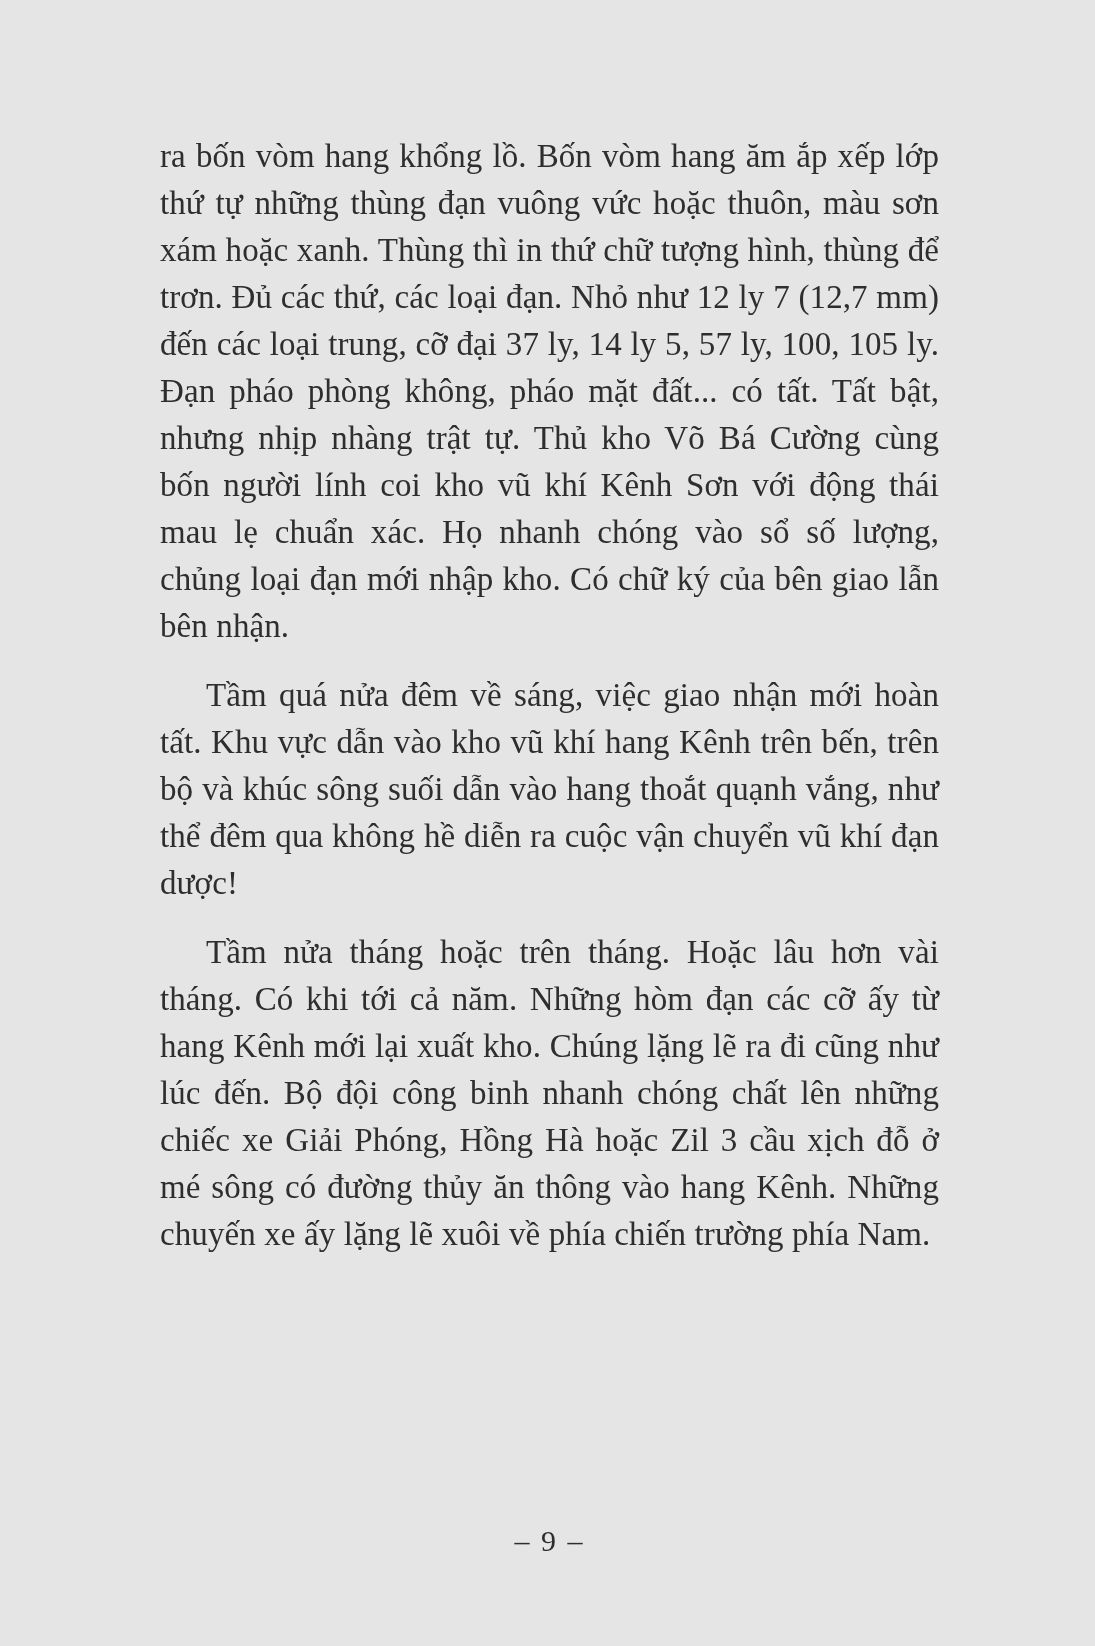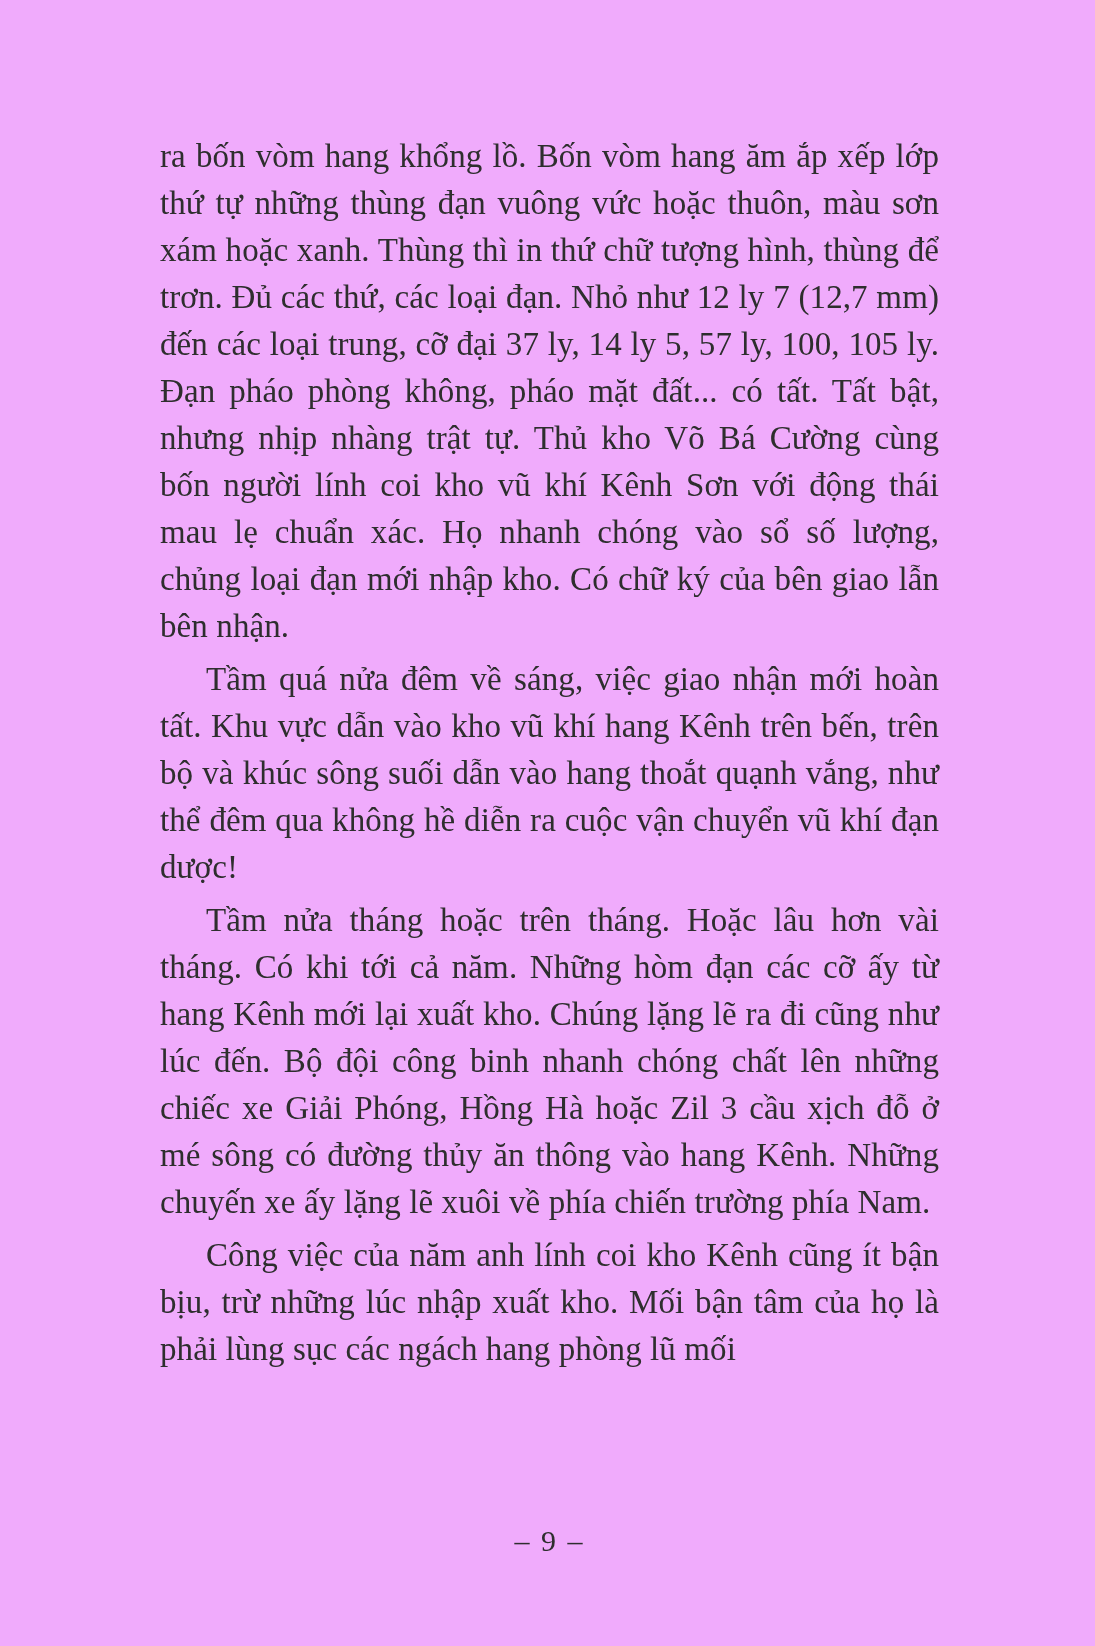--- a/index.html
+++ b/index.html
@@ -10,39 +10,39 @@
     width: 1095px;
     height: 1646px;
     background: #ffffff;
     position: relative;
     overflow: hidden;
     font-family: "Liberation Serif", "DejaVu Serif", serif;
   }
   .page {
     position: absolute;
     inset: 0;
-    background: #f0abfc;
+    background: #e5e5e5;
   }
   .text-block {
     position: absolute;
     left: 160px;
     top: 133px;
     width: 779px;
     text-align: justify;
     font-size: 33px;
     line-height: 47px;
     color: #2e2e2e;
     letter-spacing: 0.1px;
   }
   .para {
     margin: 0;
     padding: 0;
   }
   .para + .para {
-    margin-top: 6px;
+    margin-top: 22px;
   }
   .para.indent {
     text-indent: 46px;
   }
   .italic {
   }
   .page-footer {
     position: absolute;
     left: 160px;
     top: 1524px;
@@ -56,19 +56,18 @@
   }
 </style>
 </head>
 <body>
 
 <div class="page">
   <main class="text-block" id="paragraph-container">
       <p class="para"><span>ra bốn vòm hang khổng lồ. Bốn vòm hang ăm ắp xếp lớp thứ tự những thùng đạn vuông vức hoặc thuôn, màu sơn xám hoặc xanh. Thùng thì in thứ chữ tượng hình, thùng để trơn. Đủ các thứ, các loại đạn. Nhỏ như 12 ly 7 (12,7 mm) đến các loại trung, cỡ đại 37 ly, 14 ly 5, 57 ly, 100, 105 ly. Đạn pháo phòng không, pháo mặt đất... có tất. Tất bật, nhưng nhịp nhàng trật tự. Thủ kho Võ Bá Cường cùng bốn người lính coi kho vũ khí Kênh Sơn với động thái mau lẹ chuẩn xác. Họ nhanh chóng vào sổ số lượng, chủng loại đạn mới nhập kho. Có chữ ký của bên giao lẫn bên nhận.</span></p>
       <p class="para indent"><span>Tầm quá nửa đêm về sáng, việc giao nhận mới hoàn tất. Khu vực dẫn vào kho vũ khí hang Kênh trên bến, trên bộ và khúc sông suối dẫn vào hang thoắt quạnh vắng, như thể đêm qua không hề diễn ra cuộc vận chuyển vũ khí đạn dược!</span></p>
       <p class="para indent"><span>Tầm nửa tháng hoặc trên tháng. Hoặc lâu hơn vài tháng. Có khi tới cả năm. Những hòm đạn các cỡ ấy từ hang Kênh mới lại xuất kho. Chúng lặng lẽ ra đi cũng như lúc đến. Bộ đội công binh nhanh chóng chất lên những chiếc xe </span><span class="italic">Giải Phóng</span><span>, </span><span class="italic">Hồng Hà</span><span> hoặc </span><span class="italic">Zil 3 cầu</span><span> xịch đỗ ở mé sông có đường thủy ăn thông vào hang Kênh. Những chuyến xe ấy lặng lẽ xuôi về phía chiến trường phía Nam.</span></p>
-      <p class="para indent"><span>Công việc của năm anh lính coi kho Kênh cũng ít bận bịu, trừ những lúc nhập xuất kho. Mối bận tâm của họ là phải lùng sục các ngách hang phòng lũ mối</span></p>
     </main>
 
   <footer class="page-footer">
     <span class="page-number">– 9 –</span>
   </footer>
 </div>
 
 </body></html>

